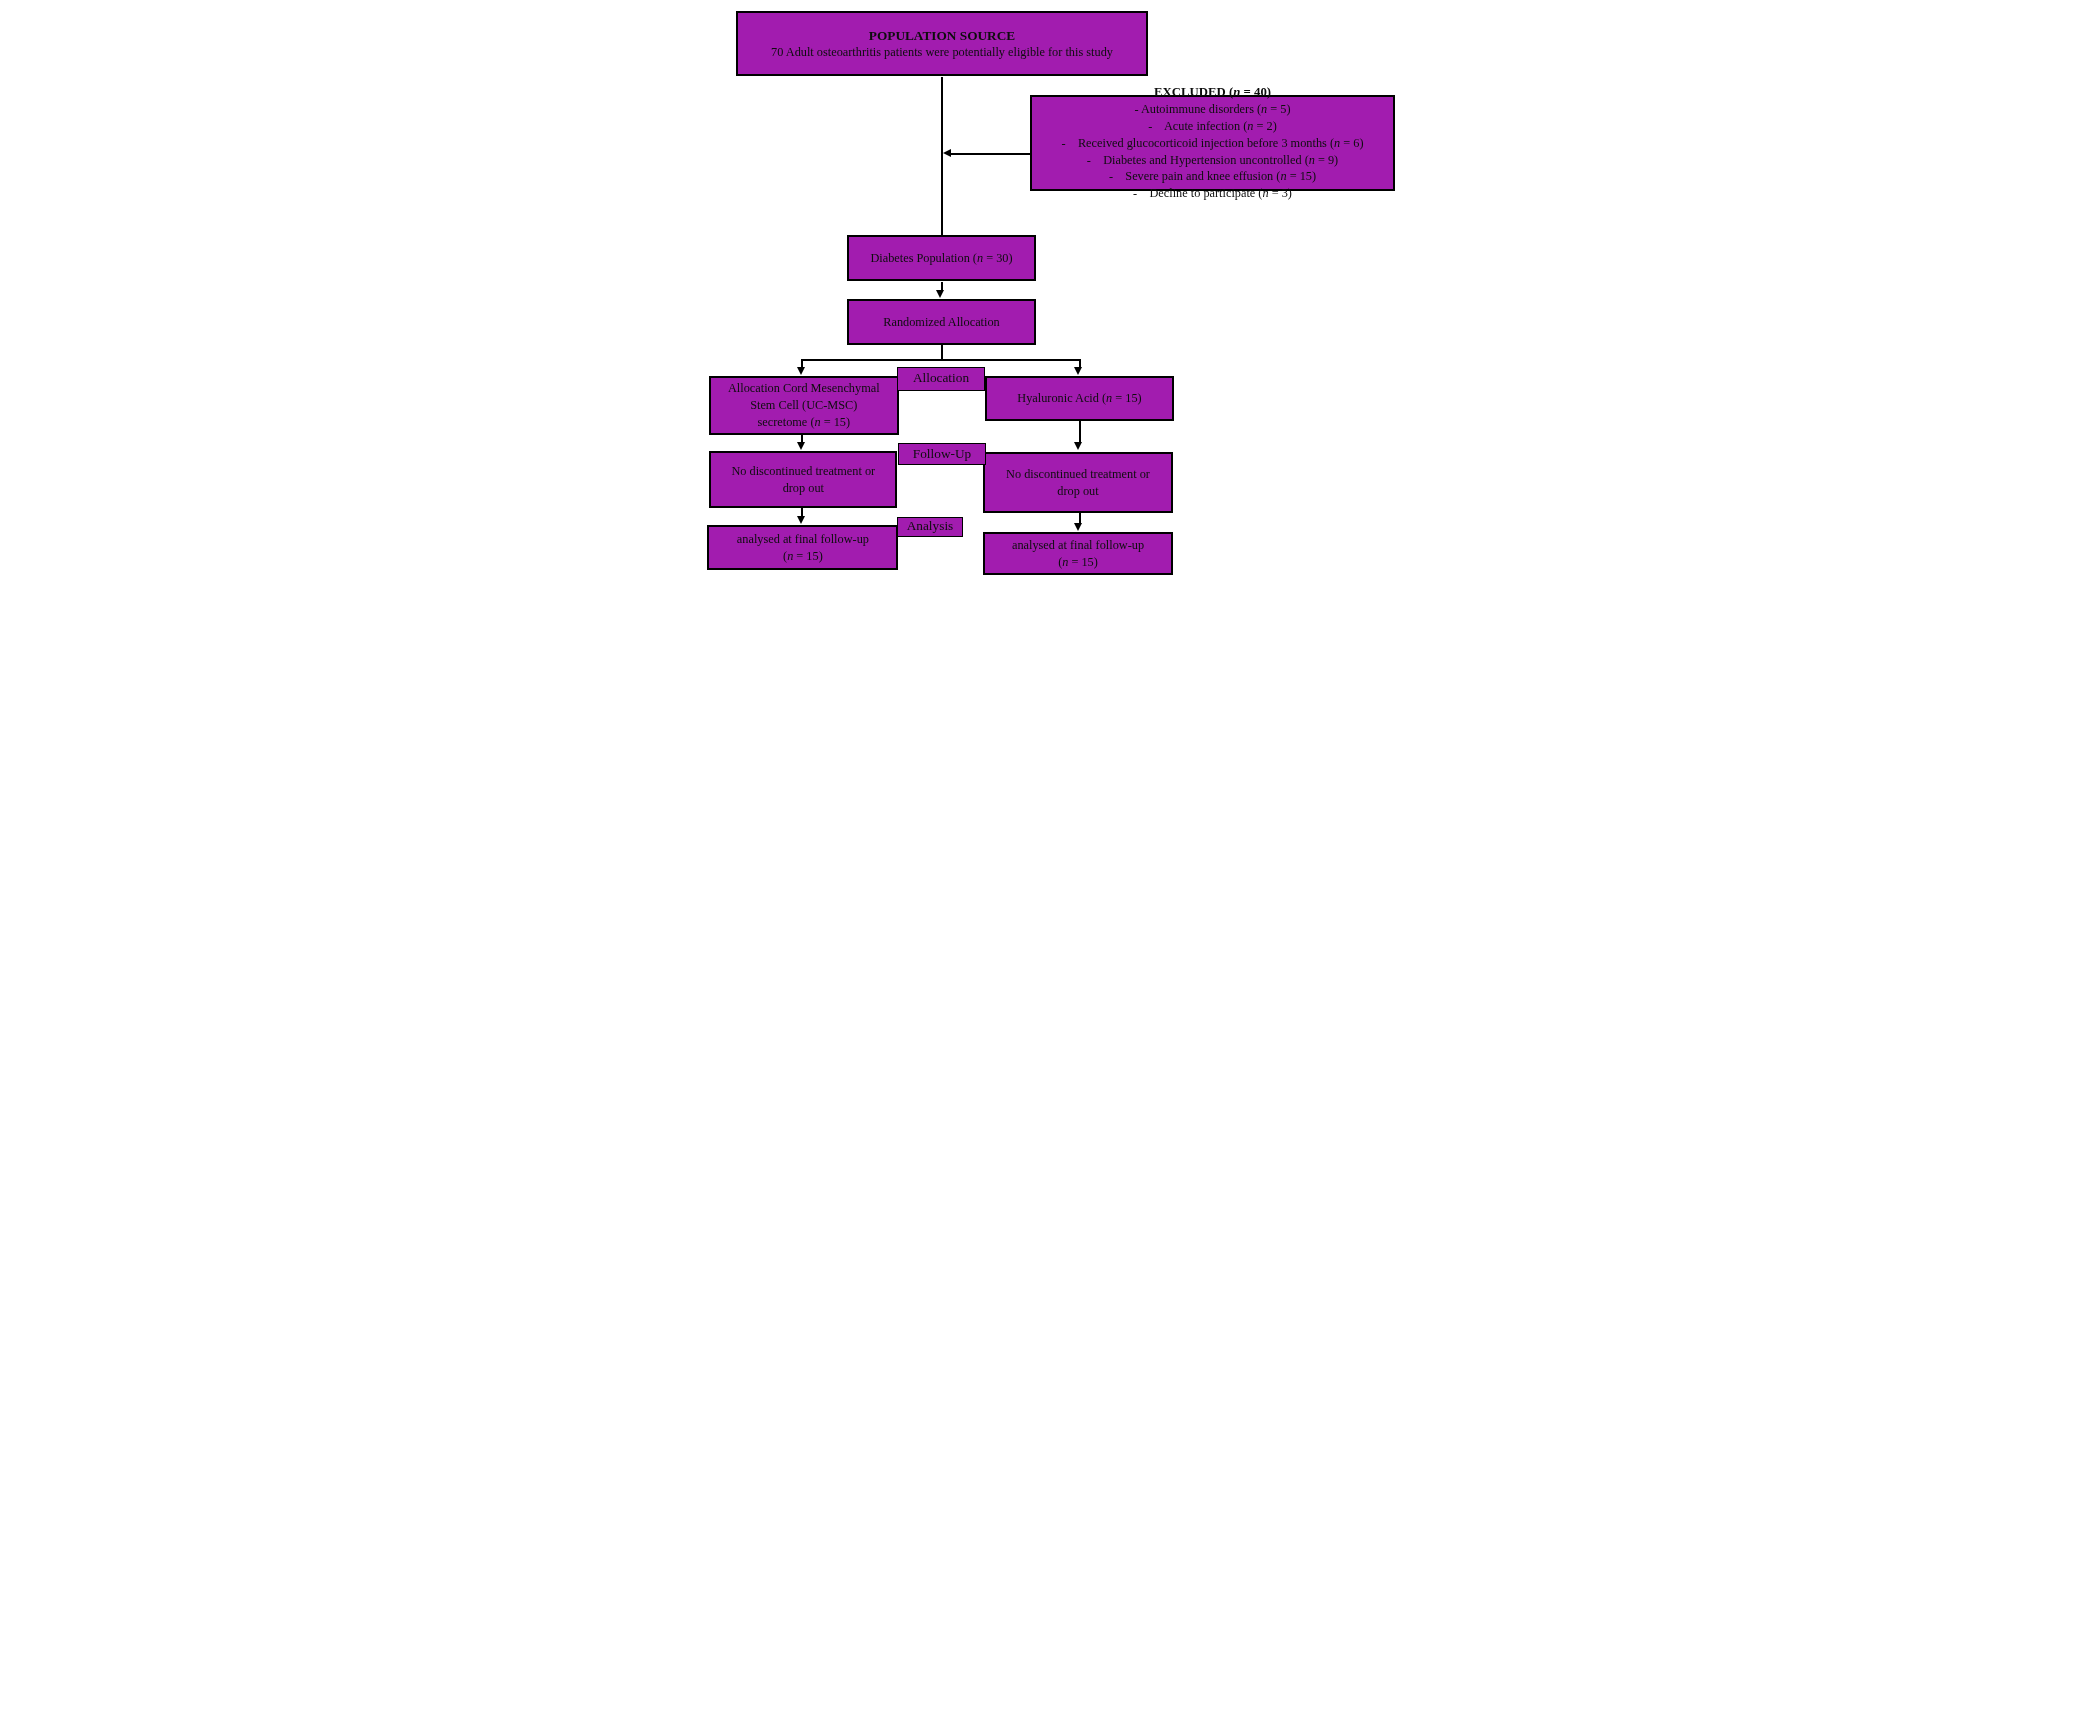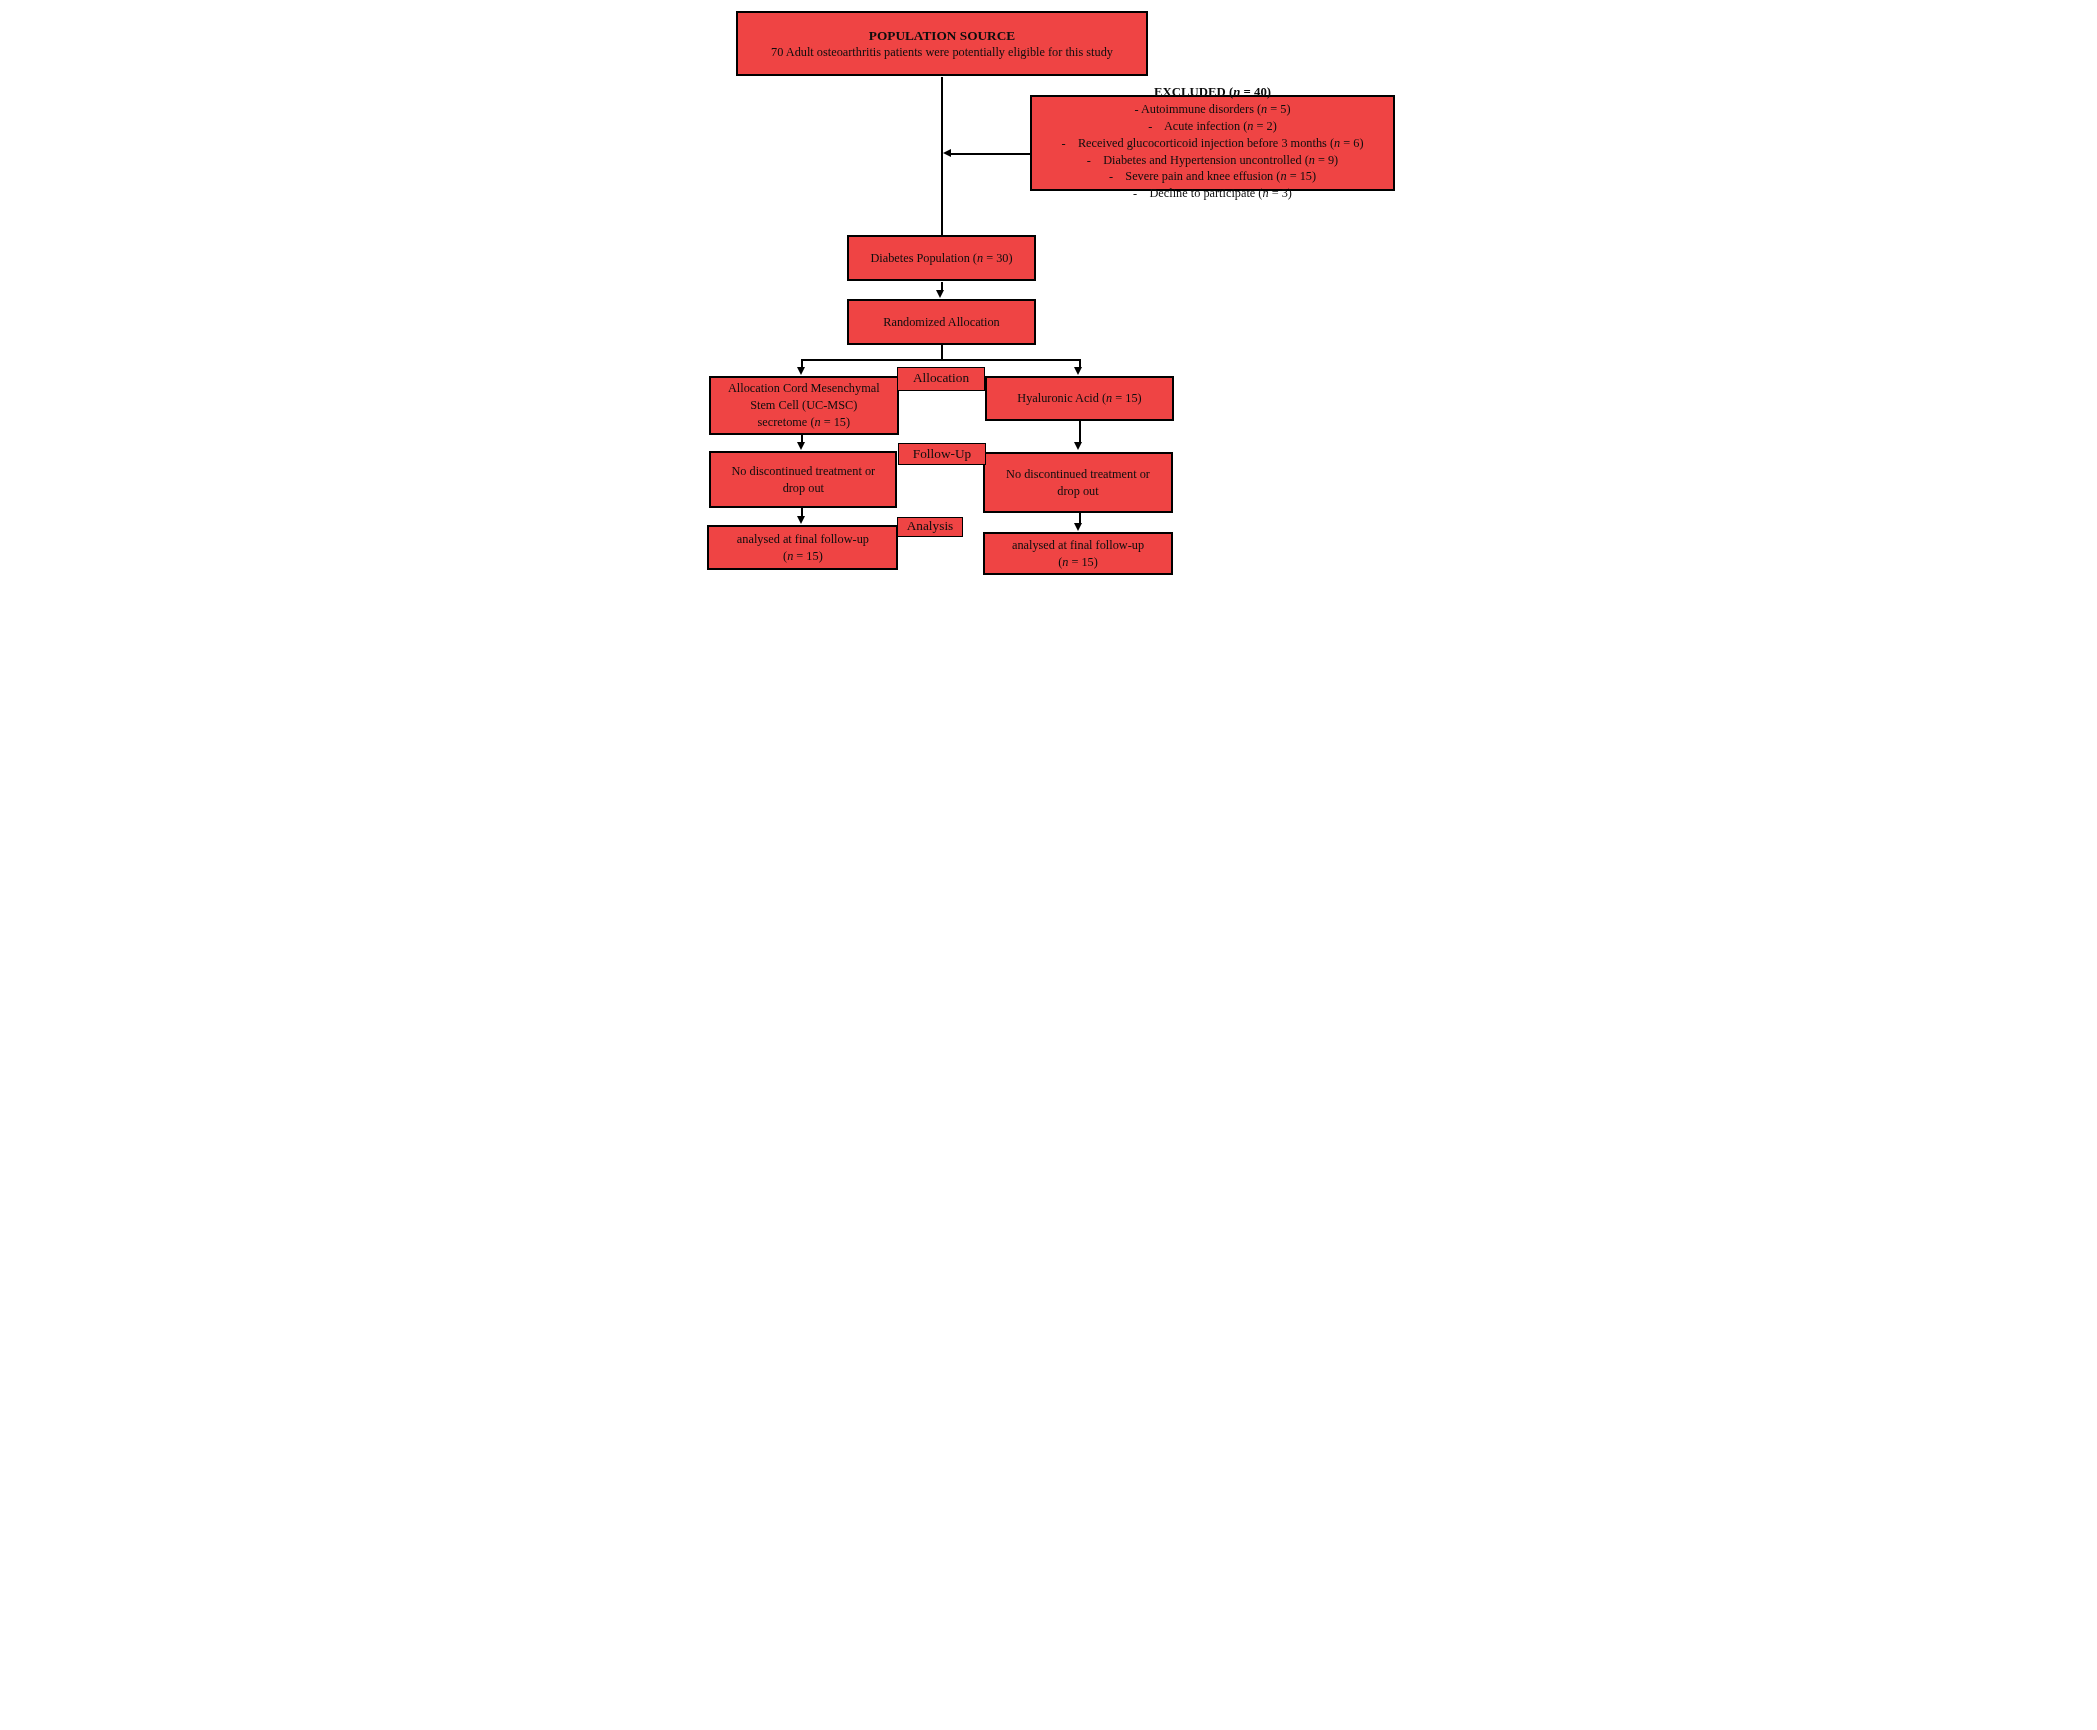--- a/index.html
+++ b/index.html
@@ -4,21 +4,21 @@
 <title>Study Flow Diagram</title>
 <style>
   html,body { margin:0; padding:0; background:#ffffff; }
   .stage {
     position:relative; width:699px; height:577px; margin:0 auto;
     background:#ffffff; color:#0d0d0d;
     font-family:"Liberation Serif", serif;
   }
   .box {
     position:absolute; box-sizing:border-box;
-    border:2px solid #000000; background:#ef4444;
+    border:2px solid #000000; background:#a21caf;
     display:flex; flex-direction:column; justify-content:center; align-items:center;
     text-align:center;
   }
   .stage-label { border-width:1.5px; z-index:6; }
   .vline,.hline { position:absolute; background:#000000; z-index:1; }
   .ah-down {
     position:absolute; width:0; height:0; z-index:2;
     border-left:4.9px solid transparent; border-right:4.9px solid transparent;
     border-top:8.8px solid #000000;
   }

